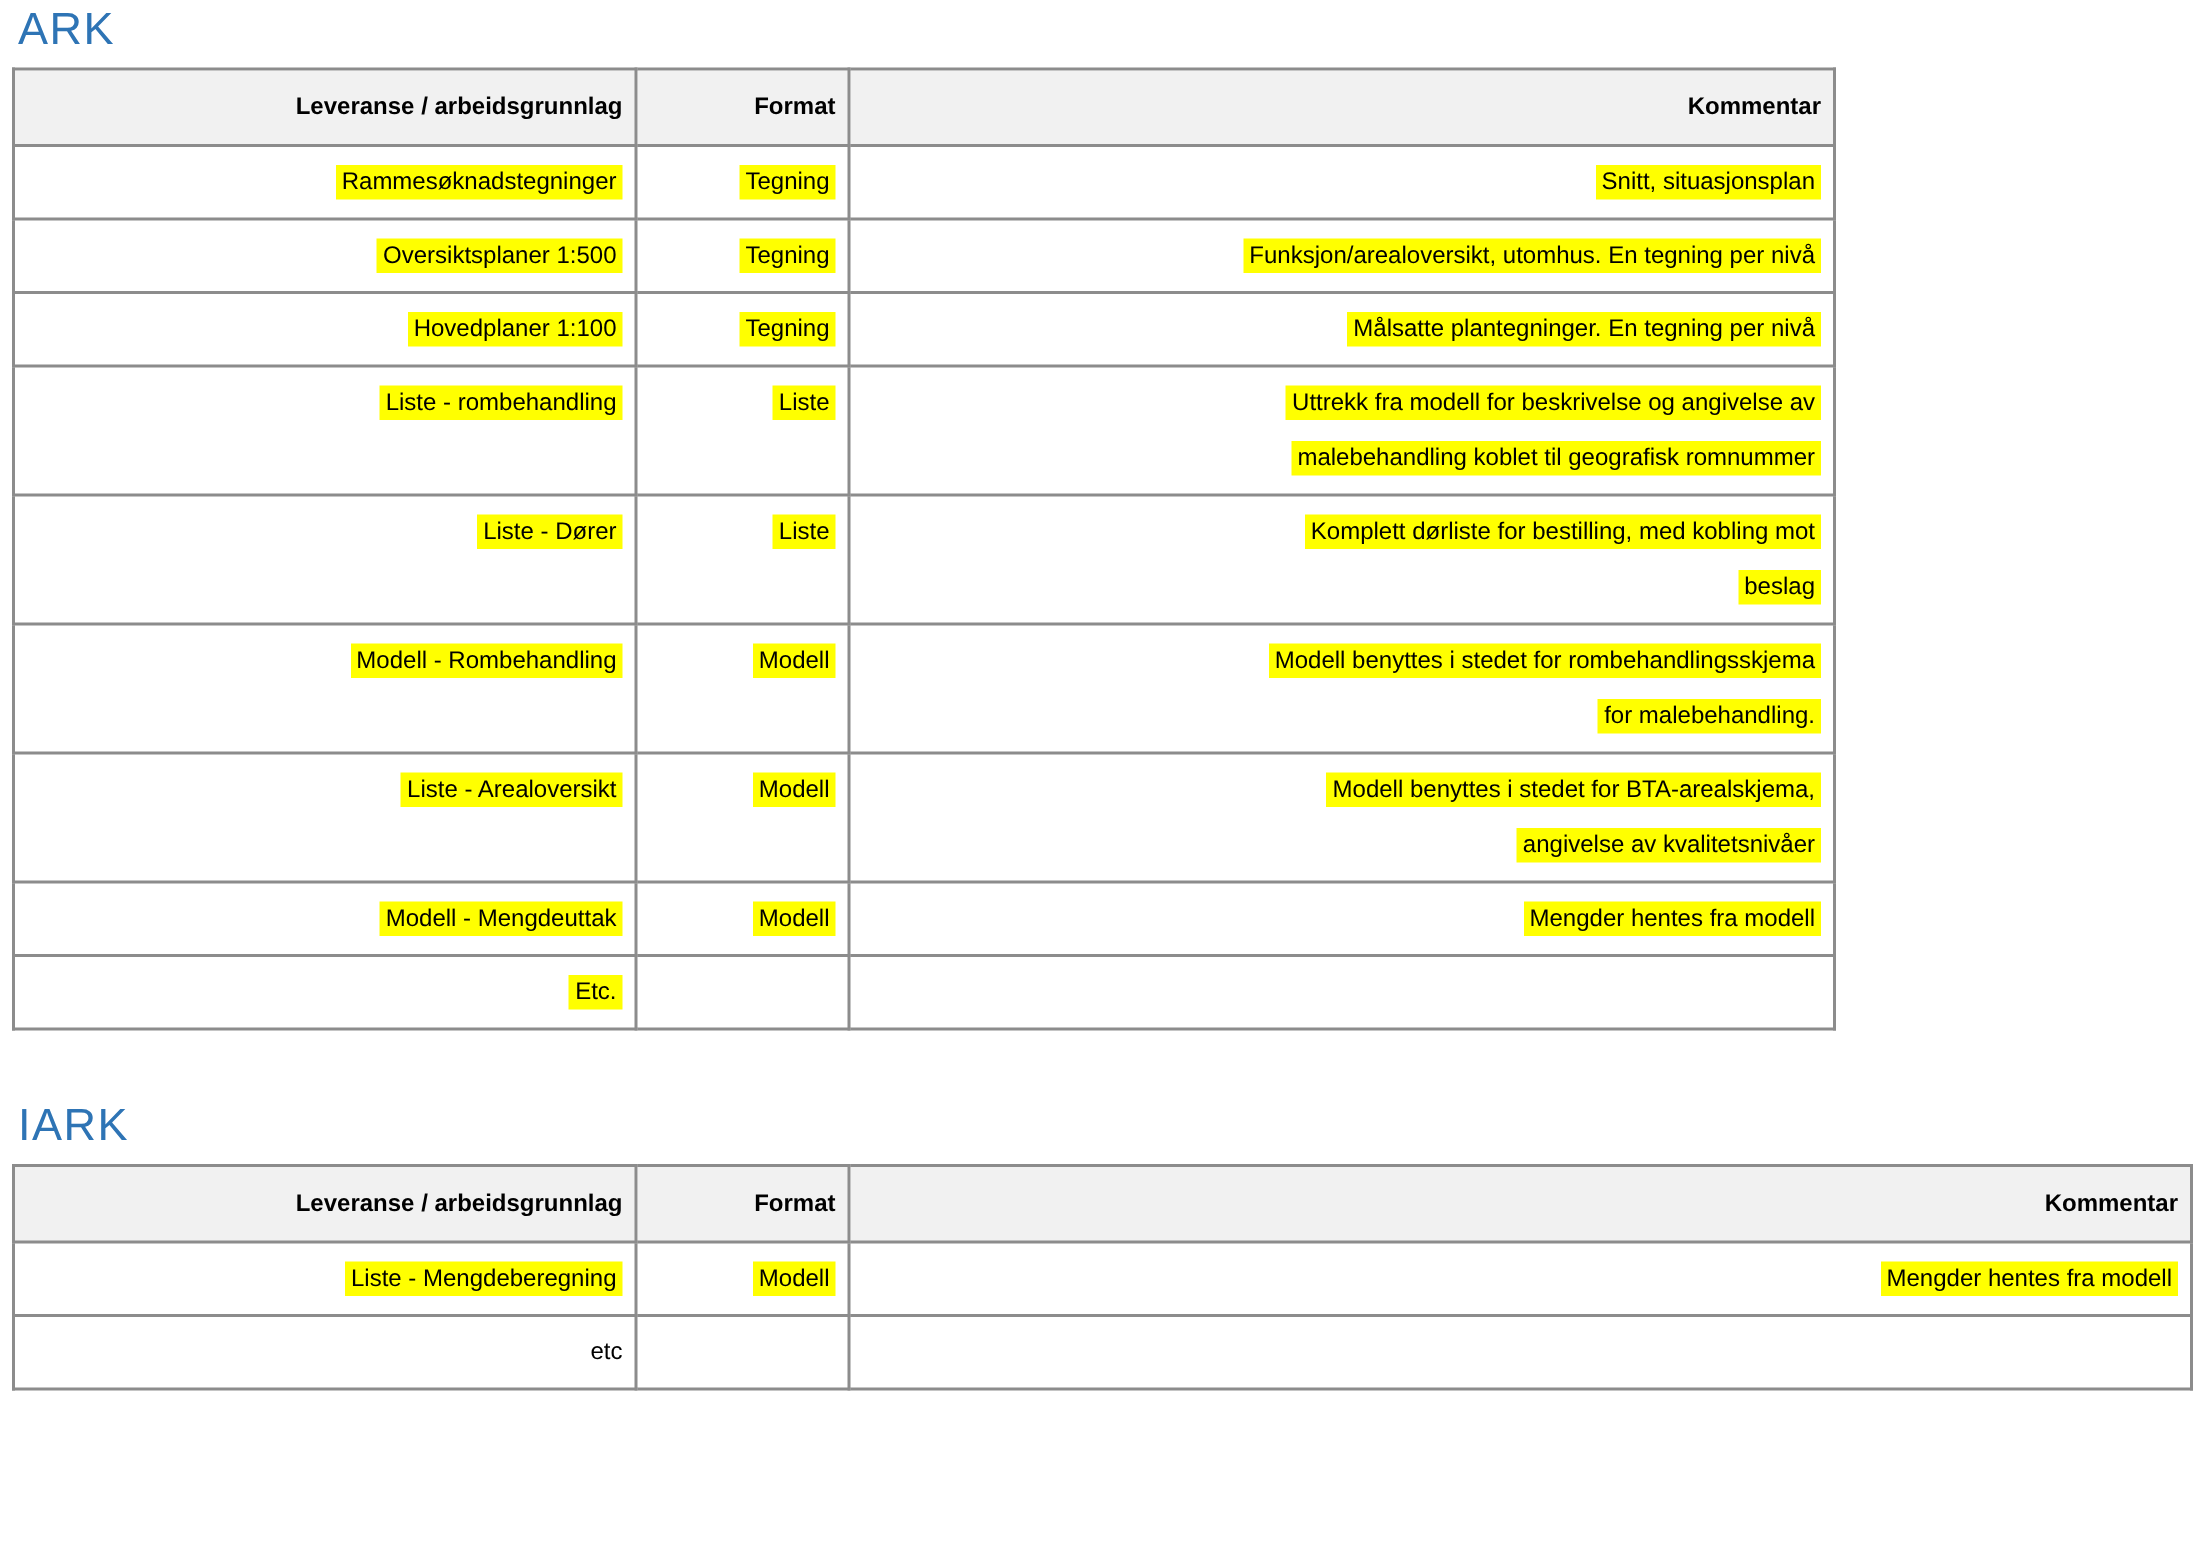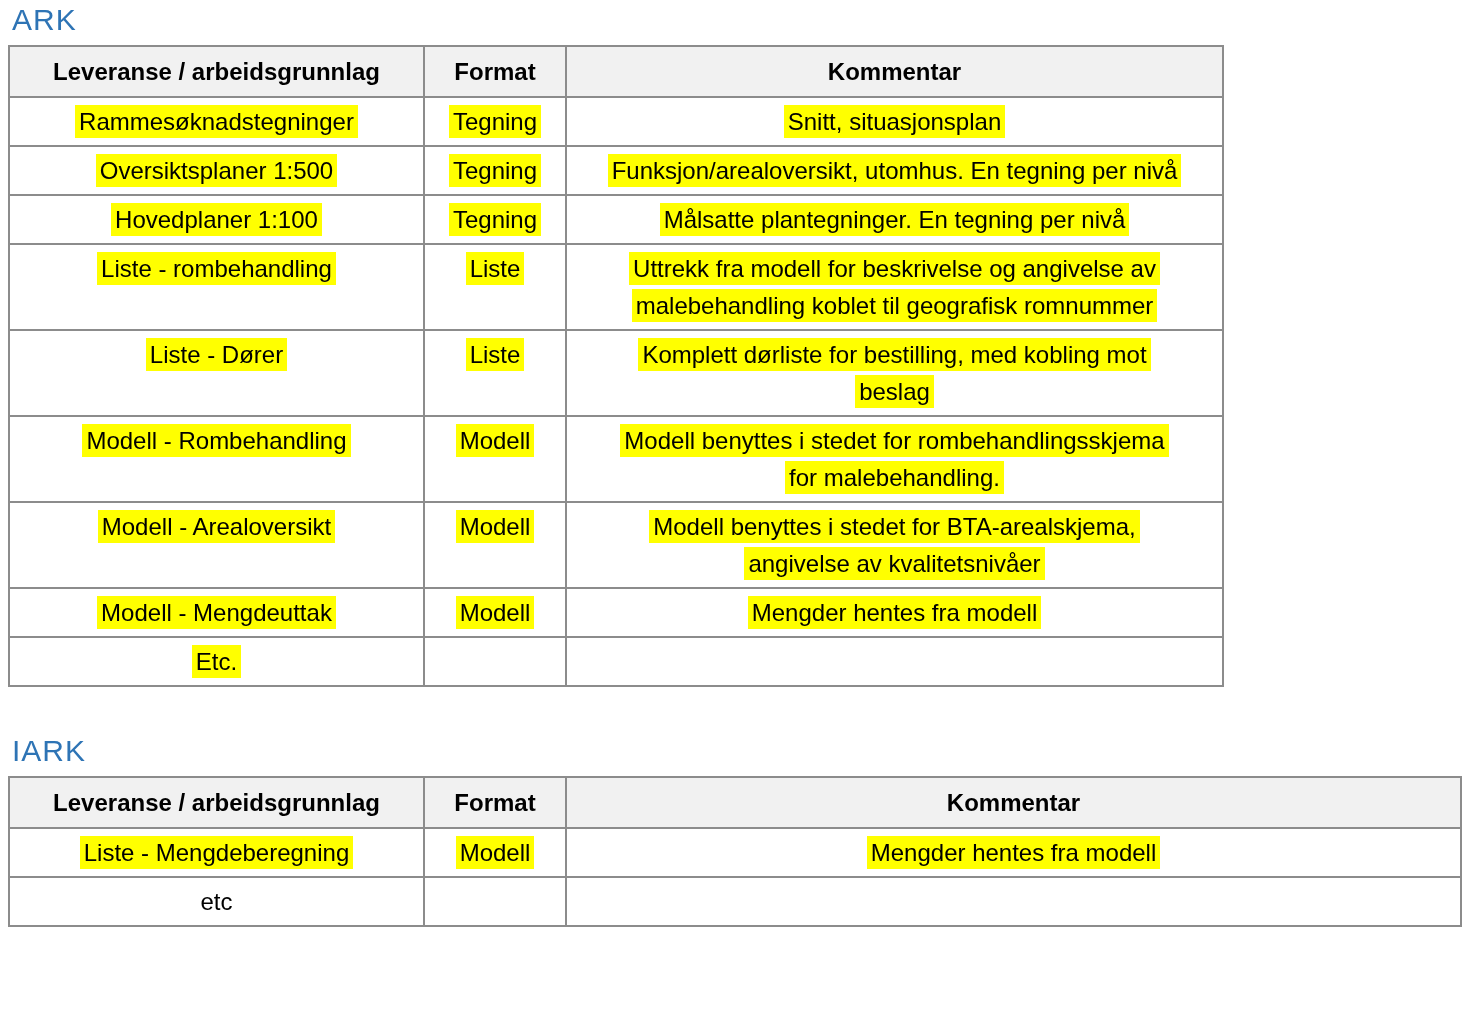--- a/index.html
+++ b/index.html
@@ -34,23 +34,23 @@
     border-collapse: collapse;
     table-layout: fixed;
     background: #ffffff;
   }
   table.ark-width  { width: 1216px; }
   table.iark-width { width: 1454px; }
   .delivery-table th,
   .delivery-table td {
     border: 2px solid #8c8c8c;
     vertical-align: top;
-    text-align: center;
+    text-align: right;
     padding: 5px 8px;
-    font-size: 24px;
+    font-size: 16px;
     line-height: 37px;
     font-weight: normal;
     overflow: hidden;
   }
   .delivery-table thead th {
     background: #f1f1f1;
     font-weight: bold;
     padding: 6px 8px;
     vertical-align: middle;
   }
@@ -120,21 +120,21 @@
             <td><span class="hl">Komplett dørliste for bestilling, med kobling mot
 beslag</span></td>
           </tr>
           <tr class="tall">
             <td><span class="hl">Modell - Rombehandling</span></td>
             <td><span class="hl">Modell</span></td>
             <td><span class="hl">Modell benyttes i stedet for rombehandlingsskjema
 for malebehandling.</span></td>
           </tr>
           <tr class="tall">
-            <td><span class="hl">Modell - Arealoversikt</span></td>
+            <td><span class="hl">Liste - Arealoversikt</span></td>
             <td><span class="hl">Modell</span></td>
             <td><span class="hl">Modell benyttes i stedet for BTA-arealskjema,
 angivelse av kvalitetsnivåer</span></td>
           </tr>
           <tr class="single">
             <td><span class="hl">Modell - Mengdeuttak</span></td>
             <td><span class="hl">Modell</span></td>
             <td><span class="hl">Mengder hentes fra modell</span></td>
           </tr>
           <tr class="single">

